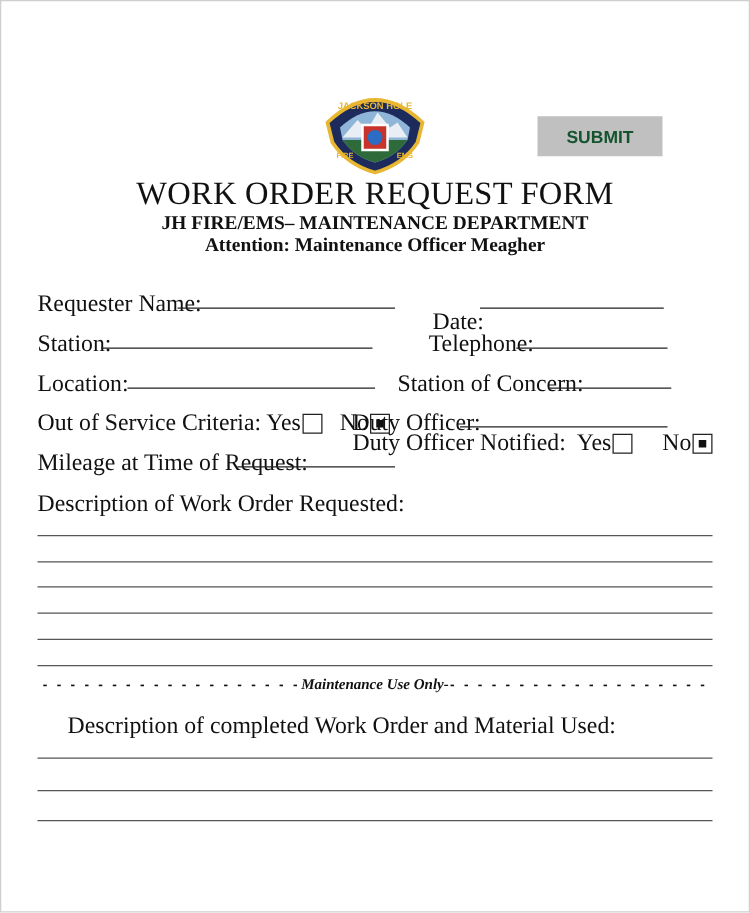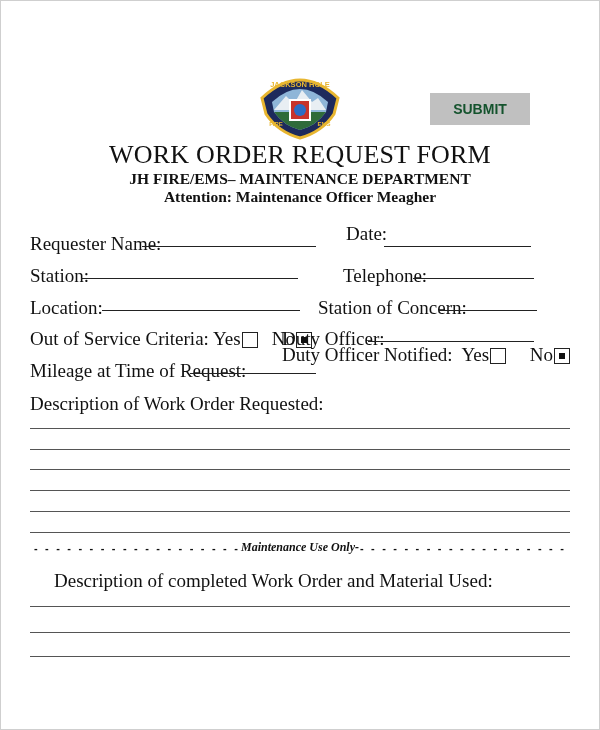--- a/index.html
+++ b/index.html
@@ -44,21 +44,21 @@
 </div>
 
 <button class="abs submit">SUBMIT</button>
 
 <div class="abs title">WORK ORDER REQUEST FORM</div>
 <div class="abs sub1">JH FIRE/EMS– MAINTENANCE DEPARTMENT</div>
 <div class="abs sub2">Attention: Maintenance Officer Meagher</div>
 
 <div class="abs lbl" style="left:30px; top:233px;">Requester Name:</div>
 <span class="abs blank" style="left:142px; top:234px; width:174px;"></span>
-<div class="abs lbl" style="left:346px; top:223px;">Date:</div>
+<div class="abs lbl" style="left:346px; top:247px;">Date:</div>
 <span class="abs blank" style="left:384px; top:234px; width:147px;"></span>
 
 <div class="abs lbl" style="left:30px; top:265px;">Station:</div>
 <span class="abs blank" style="left:81px; top:266px; width:217px;"></span>
 <div class="abs lbl" style="left:343px; top:265px;">Telephone:</div>
 <span class="abs blank" style="left:413px; top:266px; width:121px;"></span>
 
 <div class="abs lbl" style="left:30px; top:297px;">Location:</div>
 <span class="abs blank" style="left:102px; top:298px; width:198px;"></span>
 <div class="abs lbl" style="left:318px; top:297px;">Station of Concern:</div>

